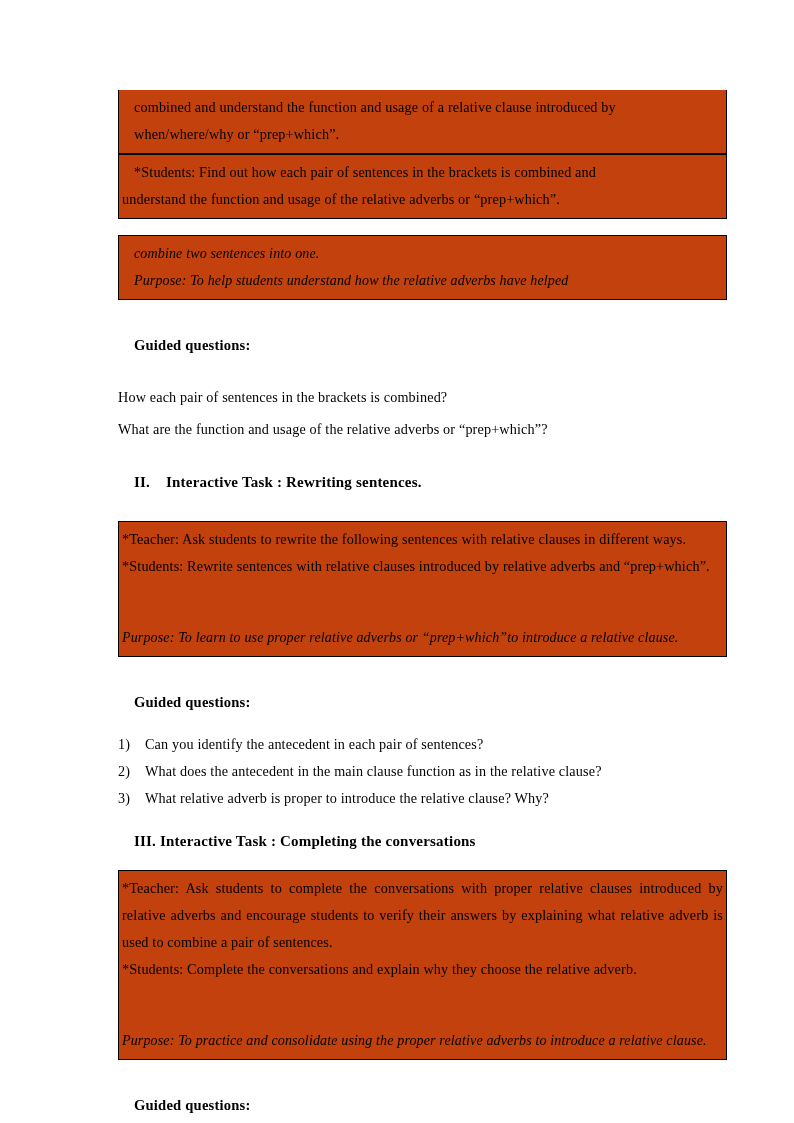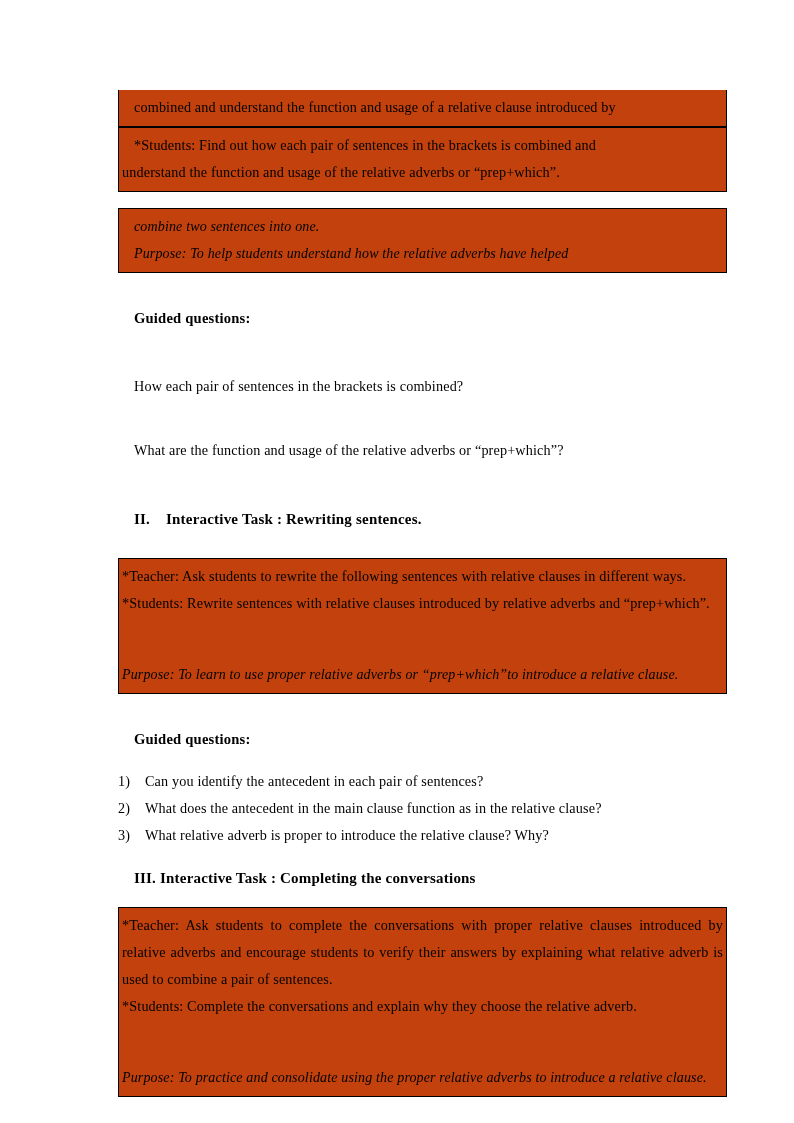--- a/index.html
+++ b/index.html
@@ -59,21 +59,21 @@
     margin-top: 44px;
   }
   .box p.italic-indent {
     font-style: italic;
     font-size: 14px;
     text-indent: 12px;
   }
 
   
   .plain {
-    margin: 16px;
+    margin: 0;
     font-size: 14.2px;
     line-height: 27px;
     letter-spacing: 0.15px;
   }
   .gap-sm { height: 10px; }
   .gap-md { height: 16px; }
   .gap-xs { height: 5px; }
 
   .heading {
     margin: 16px;
@@ -125,20 +125,21 @@
 </style>
 </head>
 <body>
 
 <div class="page">
   <div class="content">
 
     <div class="box no-top">
       <div class="box-inner">
         <p class="indent">combined  and understand  the function   and usage  of a relative  clause  introduced  by</p>
+        <p class="indent">when/where/why   or “prep+which”.</p>
       </div>
     </div>
 
     <div class="box">
       <div class="box-inner">
         <p class="indent">*Students:  Find  out  how  each pair  of  sentences  in  the  brackets is  combined  and</p>
         <p>understand  the function   and usage  of the relative   adverbs  or “prep+which”.</p>
       </div>
     </div>
 

